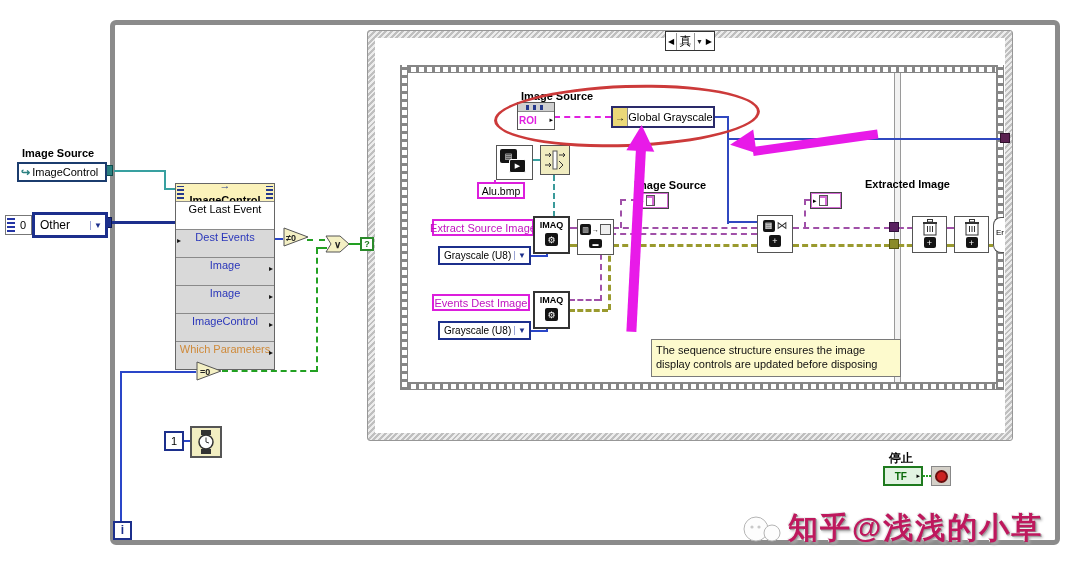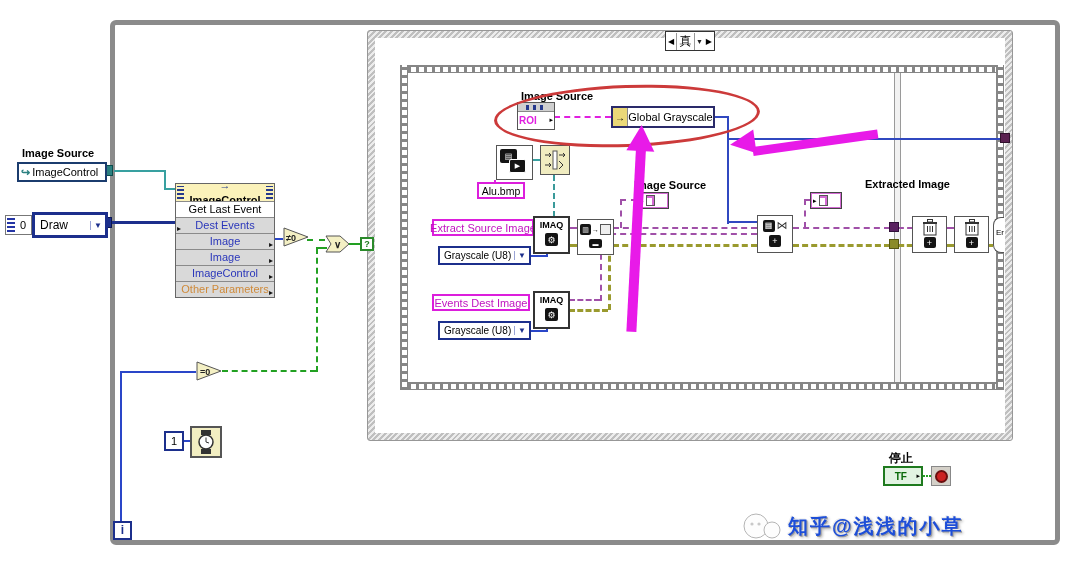--- a/index.html
+++ b/index.html
@@ -19,37 +19,37 @@
              border:1px solid #979797; z-index:1; }
   .case-in { position:absolute; left:375px; top:38px; width:630px; height:395px; background:#fff; z-index:2; }
   .seqh { position:absolute; height:8px; z-index:3;
           background:repeating-linear-gradient(90deg,#868686 0 3px,#ffffff 3px 8px) center / 100% 5px no-repeat #868686; }
   .seqv { position:absolute; width:8px; z-index:3;
           background:repeating-linear-gradient(0deg,#868686 0 3px,#ffffff 3px 8px) center / 5px 100% no-repeat #868686; }
   .frame-divider { position:absolute; left:894px; top:73px; width:7px; height:309px; z-index:3;
           background:linear-gradient(90deg,#9a9a9a 0 1px,#f2f2f2 1px 6px,#9a9a9a 6px 7px); }
   
   .inv { position:absolute; left:175px; top:183px; width:100px; z-index:6; border:1px solid #666; background:#fff; font-size:11px; }
-  .inv-row { position:relative; height:16px; line-height:15px; text-align:center; border-top:1px solid #8a8a8a; background:#d9d9d9; color:#2a36ba; }
+  .inv-row { position:relative; height:28px; line-height:15px; text-align:center; border-top:1px solid #8a8a8a; background:#d9d9d9; color:#2a36ba; }
   .inv-head { display:flex; align-items:center; height:17px; background:#fbf2ba; border-top:none; color:#000; font-weight:bold; }
   .inv-white { background:#fff; color:#000; }
   .corner-chip { width:7px; height:13px; margin:0 1px;
           background:repeating-linear-gradient(0deg,#25398d 0 2px,#fbf2ba 2px 4px); }
   .arr-l { position:absolute; left:1px; top:3px; font-size:8px; color:#111; }
   .arr-r { position:absolute; right:1px; top:3px; font-size:8px; color:#111; }
   .ring { position:absolute; background:#fff; border:3px solid #1c2f8c; display:flex; align-items:center; z-index:6; }
   .ring .tick { margin-left:auto; padding:0 3px; color:#1c2f8c; font-size:8px; border-left:1px solid #9aa4d6; }
   .chip { background:#141414; color:#fff; display:flex; align-items:center; justify-content:center; border-radius:2px; }
   .magenta-frame { position:absolute; background:#fff; border:2px solid #dc1edc; color:#c013c0;
           font-size:11px; display:flex; align-items:center; justify-content:center; z-index:6; white-space:nowrap; }
   .term { position:absolute; background:#fff; border:1px solid #444; box-shadow:inset 0 0 0 1px #d36ad3;
           display:flex; align-items:center; gap:2px; padding:0 2px; z-index:6; }
   .annot { position:absolute; z-index:8; pointer-events:none; }
   .wm { position:absolute; z-index:12; display:flex; align-items:center; gap:6px; }
-  .wm-text { font-size:20px; font-weight:bold; color:#1d4ed8; letter-spacing:2px;
+  .wm-text { font-size:30px; font-weight:bold; color:#be185d; letter-spacing:2px;
           text-shadow:-1px -1px 0 #ececec, 1px 1px 0 #9c9c9c, 2px 2px 3px #ababab; }
 </style>
 </head>
 <body>
 
 <div id="stage">
 
   <div class="loop-border"></div>
   <div class="case-bg"></div>
   <div class="case-in"></div>
@@ -88,21 +88,21 @@
   <div class="abs" style="left:17px;top:162px;width:90px;height:20px;background:#fff;border:2px solid #1b3c6e;display:flex;align-items:center;gap:2px;padding:0 2px;z-index:6;">
     <span style="color:#2b8080;font-size:11px;font-weight:bold;">↪</span>
     <span style="font-size:11px;">ImageControl</span>
   </div>
 
   <div class="abs" style="left:5px;top:215px;width:27px;height:20px;background:#fff;border:1px solid #777;display:flex;align-items:center;z-index:6;">
     <span style="width:8px;height:14px;margin-left:1px;background:repeating-linear-gradient(0deg,#2535a5 0 2px,#fff 2px 4px);"></span>
     <span style="flex:1;text-align:center;font-size:11px;">0</span>
   </div>
   <div class="ring" style="left:32px;top:212px;width:76px;height:26px;">
-    <span style="padding-left:5px;font-size:12px;color:#000;">Draw</span>
+    <span style="padding-left:5px;font-size:12px;color:#000;">Other</span>
     <span class="tick">▼</span>
   </div>
 
   <div class="inv">
     <div class="inv-row inv-head">
       <span class="corner-chip"></span>
       <span style="flex:1;text-align:center;">
         <span style="color:#223a8a;">→</span>
         <span>ImageControl</span>
       </span>
@@ -121,21 +121,21 @@
     </div>
     <div class="inv-row">
       <span>Image</span>
       <span class="arr-r">▸</span>
     </div>
     <div class="inv-row">
       <span>ImageControl</span>
       <span class="arr-r">▸</span>
     </div>
     <div class="inv-row" style="color:#cf8a3a;">
-      <span>Other Parameters</span>
+      <span>Which Parameters</span>
       <span class="arr-r">▸</span>
     </div>
   </div>
 
   <svg class="abs" style="left:283px;top:227px;z-index:6;" width="26" height="20">
     <polygon points="1,1 25,10 1,19" fill="#f4f0c4" stroke="#555"></polygon>
     <text x="3" y="13.5" font-size="9" font-weight="bold" fill="#222">≠0</text>
   </svg>
   <svg class="abs" style="left:325px;top:234px;z-index:6;" width="26" height="20">
     <polygon points="1,2 15,2 24,10 15,18 1,18 6,10" fill="#f4f0c4" stroke="#555"></polygon>
@@ -282,20 +282,21 @@
   <div class="term" style="left:637px;top:192px;width:32px;height:17px;">
     <span style="font-size:7px;">▸</span>
     <span style="width:9px;height:11px;background:#fff;border:1px solid #555;box-shadow:inset -2px 2px 0 #d36ad3;"></span>
   </div>
   <div class="lbl" style="left:829px;top:178px;margin-left:36px;">Extracted Image</div>
   <div class="term" style="left:810px;top:192px;width:32px;height:17px;">
     <span style="font-size:7px;">▸</span>
     <span style="width:9px;height:11px;background:#fff;border:1px solid #555;box-shadow:inset -2px 2px 0 #d36ad3;"></span>
   </div>
 
+  <div class="abs" style="left:651px;top:339px;width:250px;height:38px;background:#fdfacd;border:1px solid #7a7a7a;padding:3px 4px;font-size:11px;line-height:1.3;color:#111;z-index:6;">The sequence structure ensures the image display controls are updated before disposing</div>
 
   <div class="node" style="left:912px;top:216px;width:35px;height:37px;">
     <svg width="16" height="17" style="display:block;margin:2px auto 0 auto;">
       <rect x="2" y="4" width="12" height="12" fill="#fff" stroke="#333"></rect>
       <line x1="1" y1="4" x2="15" y2="4" stroke="#333" stroke-width="2"></line>
       <rect x="5.5" y="0.5" width="5" height="2.5" fill="none" stroke="#333"></rect>
       <line x1="5.5" y1="7" x2="5.5" y2="13" stroke="#333"></line>
       <line x1="8" y1="7" x2="8" y2="13" stroke="#333"></line>
       <line x1="10.5" y1="7" x2="10.5" y2="13" stroke="#333"></line>
     </svg>

